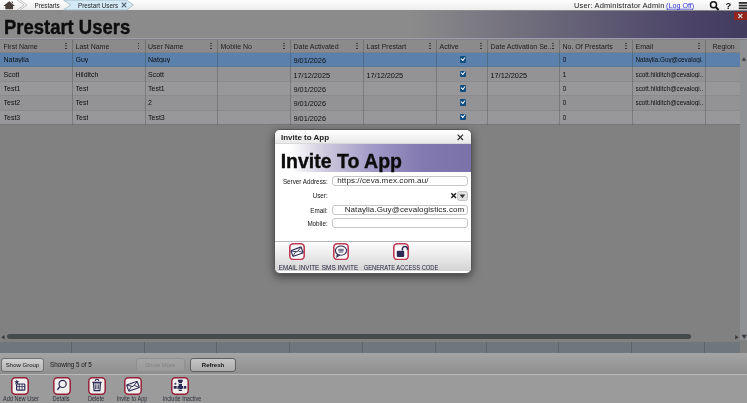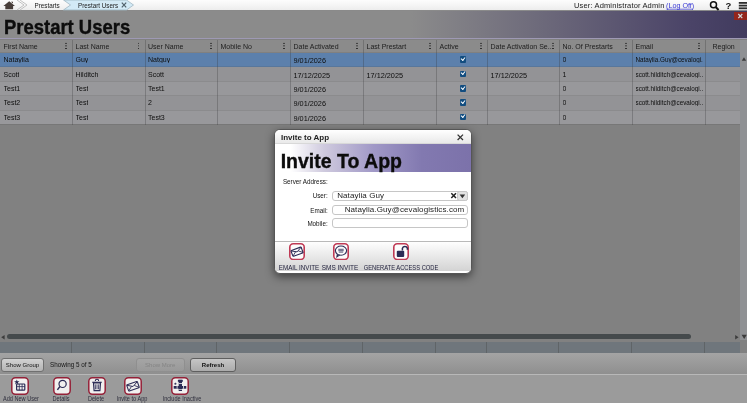--- a/index.html
+++ b/index.html
@@ -199,22 +199,22 @@
 <div style="position:absolute;font-size:6.8px;color:#30303e;white-space:nowrap;text-align:center;transform:scaleX(0.82);transform-origin:center;left:131.5px;top:394.8px;width:100px;">Include Inactive</div>
 <div class="abs" style="left:274px;top:128.5px;width:197.5px;height:145px;background:#fff;border:1.8px solid #565656;border-radius:6px;box-sizing:border-box;box-shadow:0 3px 9px rgba(0,0,0,0.5);overflow:hidden;">
 <div style="position:absolute;left:0;top:0;width:100%;height:14.7px;background:linear-gradient(#ffffff,#e9e9e9);border-bottom:1px solid #d8d8d8;box-sizing:border-box;"></div>
 <div style="position:absolute;left:6px;top:3.2px;font-size:8px;font-weight:bold;color:#222;">Invite to App</div>
 <svg style="position:absolute;left:180.5px;top:3.3px;" width="10" height="10">
         <path d="M1.6 1.6 L7 7 M7 1.6 L1.6 7" stroke="#333" stroke-width="1.3"></path>
       </svg>
 <div style="position:absolute;left:0;top:14.7px;width:100%;height:27.7px;background:linear-gradient(90deg,#ffffff 2%,#ffffff 8%,#cfcade 25%,#a199c7 50%,#8279b0 75%,#7c72aa 100%);"></div>
 <div style="position:absolute;left:5.7px;top:20.8px;font-size:19.5px;font-weight:bold;color:#0c0c0c;-webkit-text-stroke:0.35px #0c0c0c;white-space:nowrap;">Invite To App</div>
 <div style="position:absolute;left:3px;top:48.2px;width:49.7px;text-align:right;" class="lbl">Server Address:</div>
+<div class="ipt" style="top:46.6px;">https://ceva.mex.com.au/</div>
 <div style="position:absolute;left:3px;top:62.7px;width:49.7px;text-align:right;" class="lbl">User:</div>
-<div class="ipt" style="top:61.1px;">Nataylia Guy</div>
 <svg style="position:absolute;left:174.5px;top:62.9px;" width="8" height="8">
         <path d="M1.3 1.3 L6 6 M6 1.3 L1.3 6" stroke="#222" stroke-width="1.5"></path>
       </svg>
 <div style="position:absolute;left:182.3px;top:61.1px;width:10.4px;height:10.2px;background:#e2e2e2;border:1px solid #c6c6c6;border-radius:2.5px;box-sizing:border-box;"></div>
 <svg style="position:absolute;left:184.3px;top:64.4px;" width="8" height="6">
         <polygon points="0.6,0.6 6.2,0.6 3.4,4.2" fill="#333"></polygon>
       </svg>
 <div style="position:absolute;left:3px;top:77px;width:49.7px;text-align:right;" class="lbl">Email:</div>
 <div class="ipt" style="top:75.4px;padding-left:12px;">Nataylia.Guy@cevalogistics.com</div>
 <div style="position:absolute;left:3px;top:90.2px;width:49.7px;text-align:right;" class="lbl">Mobile:</div>

